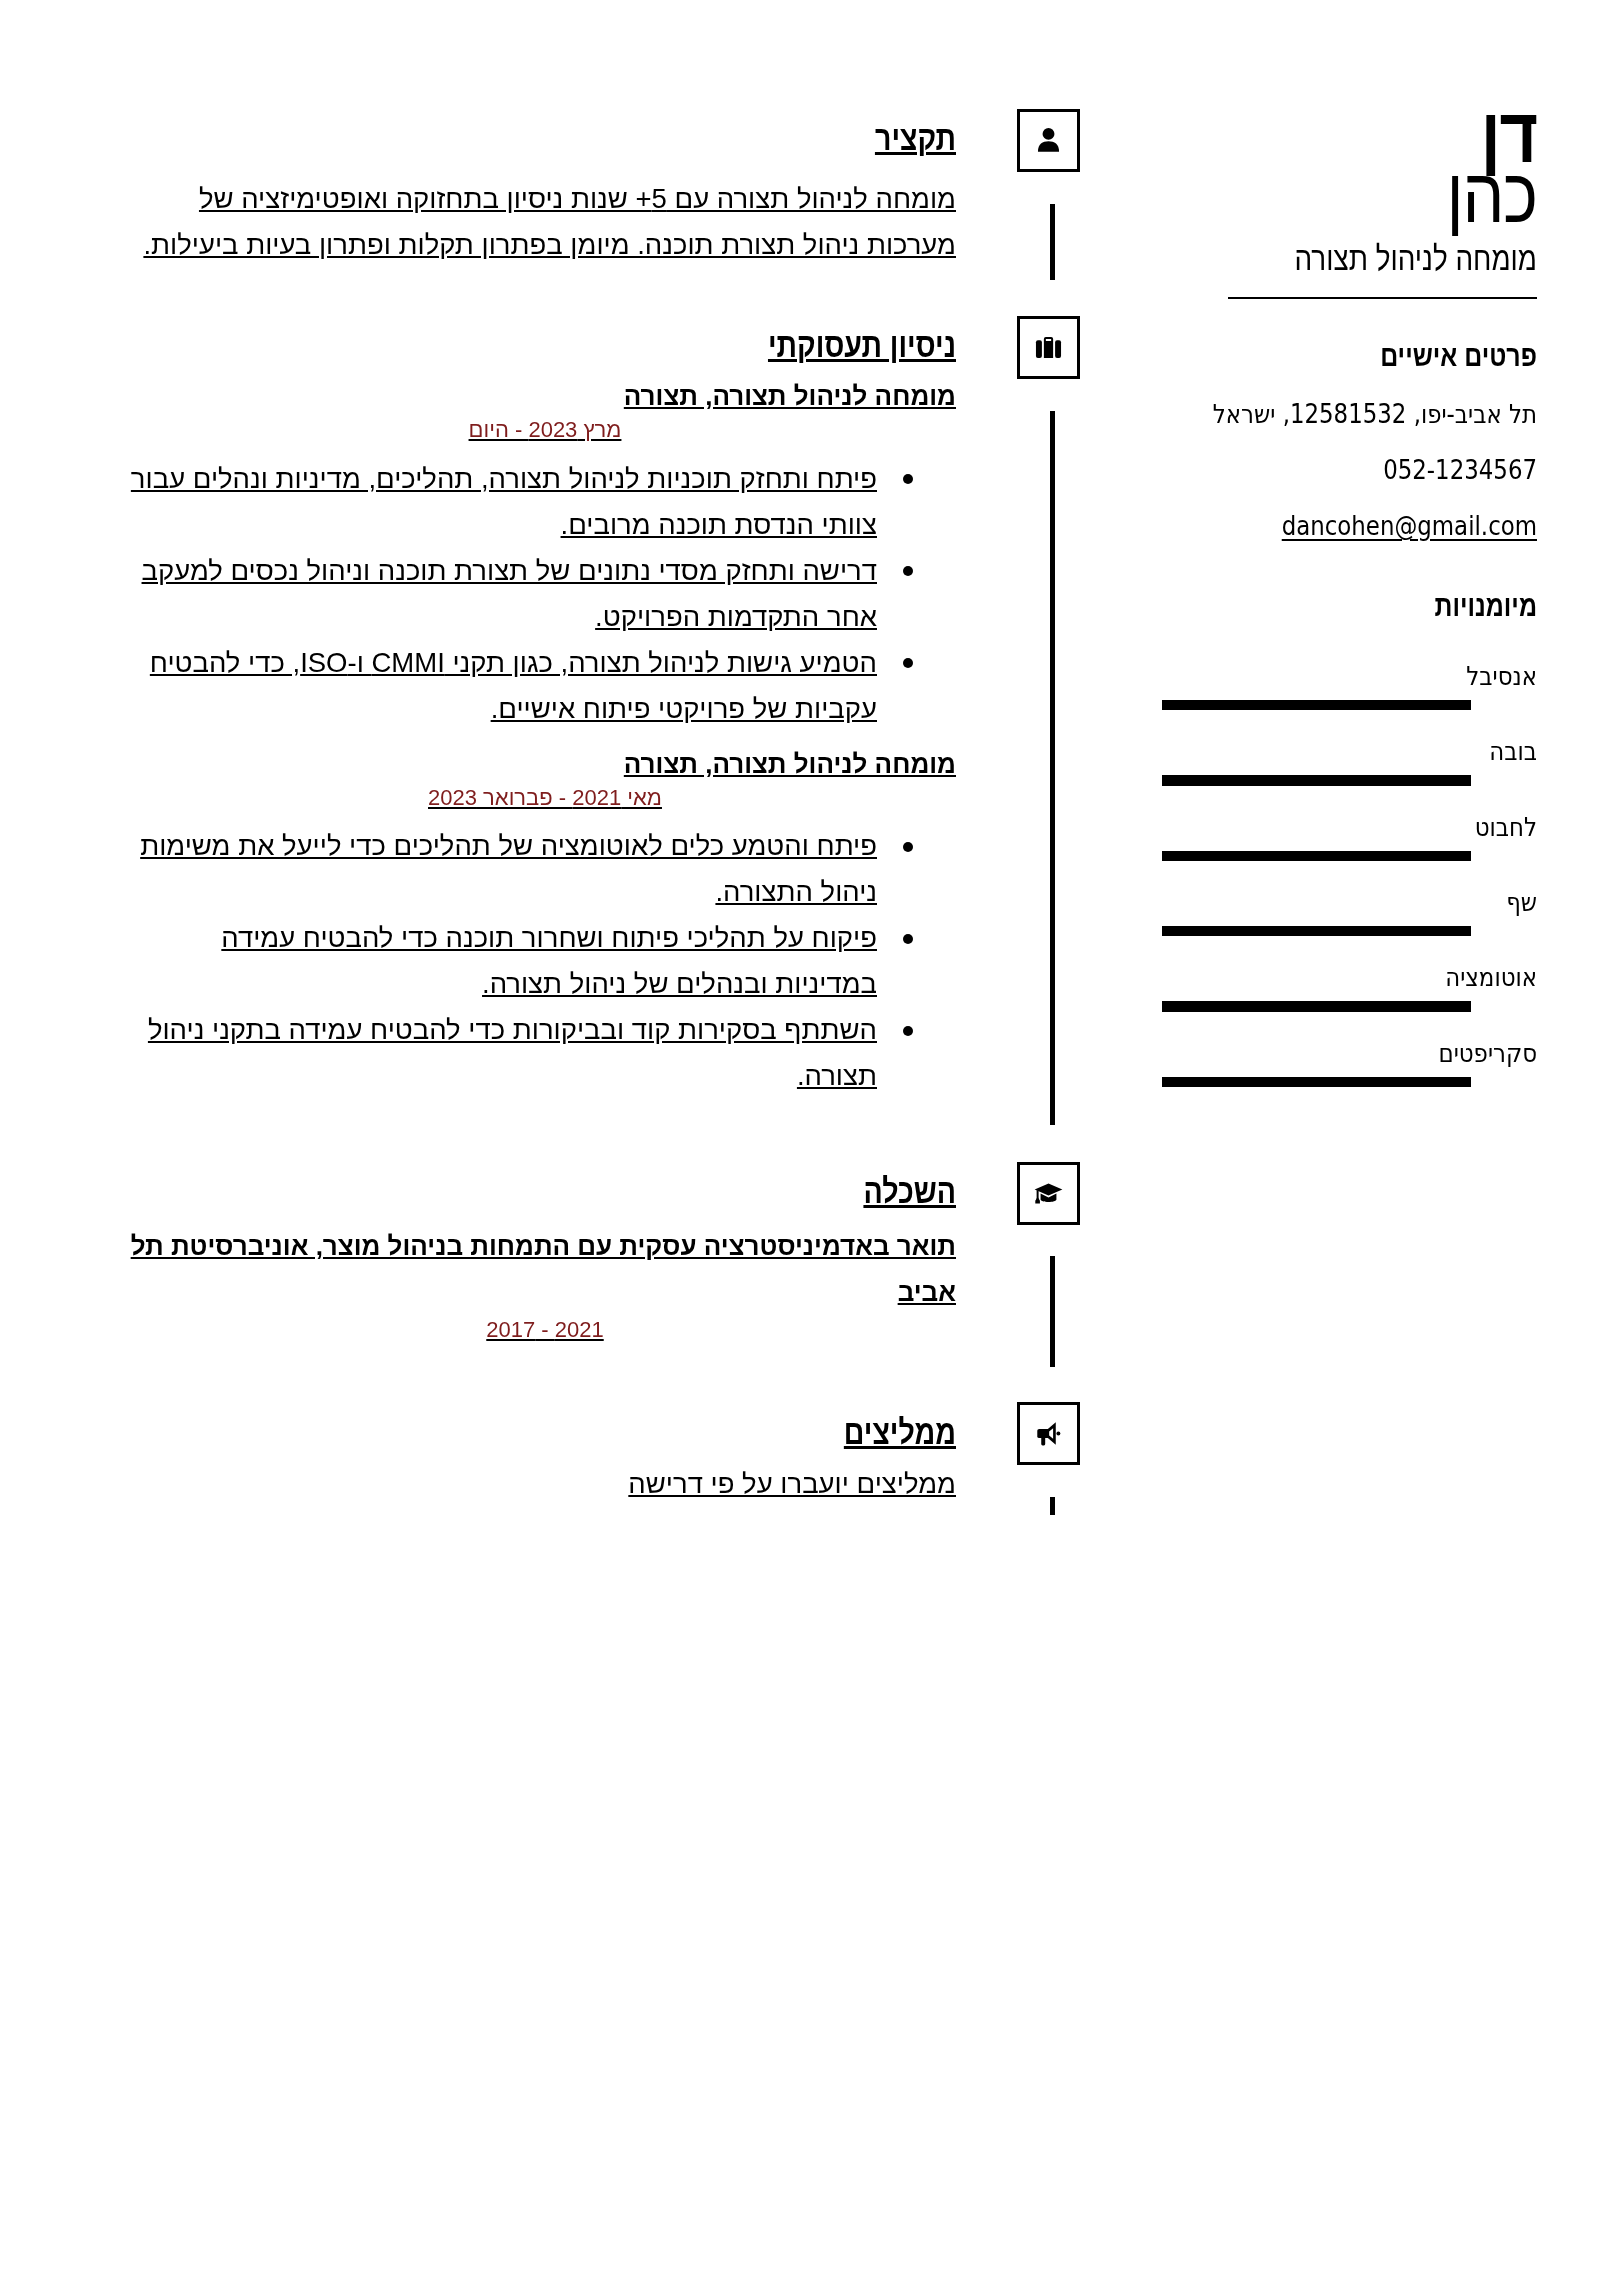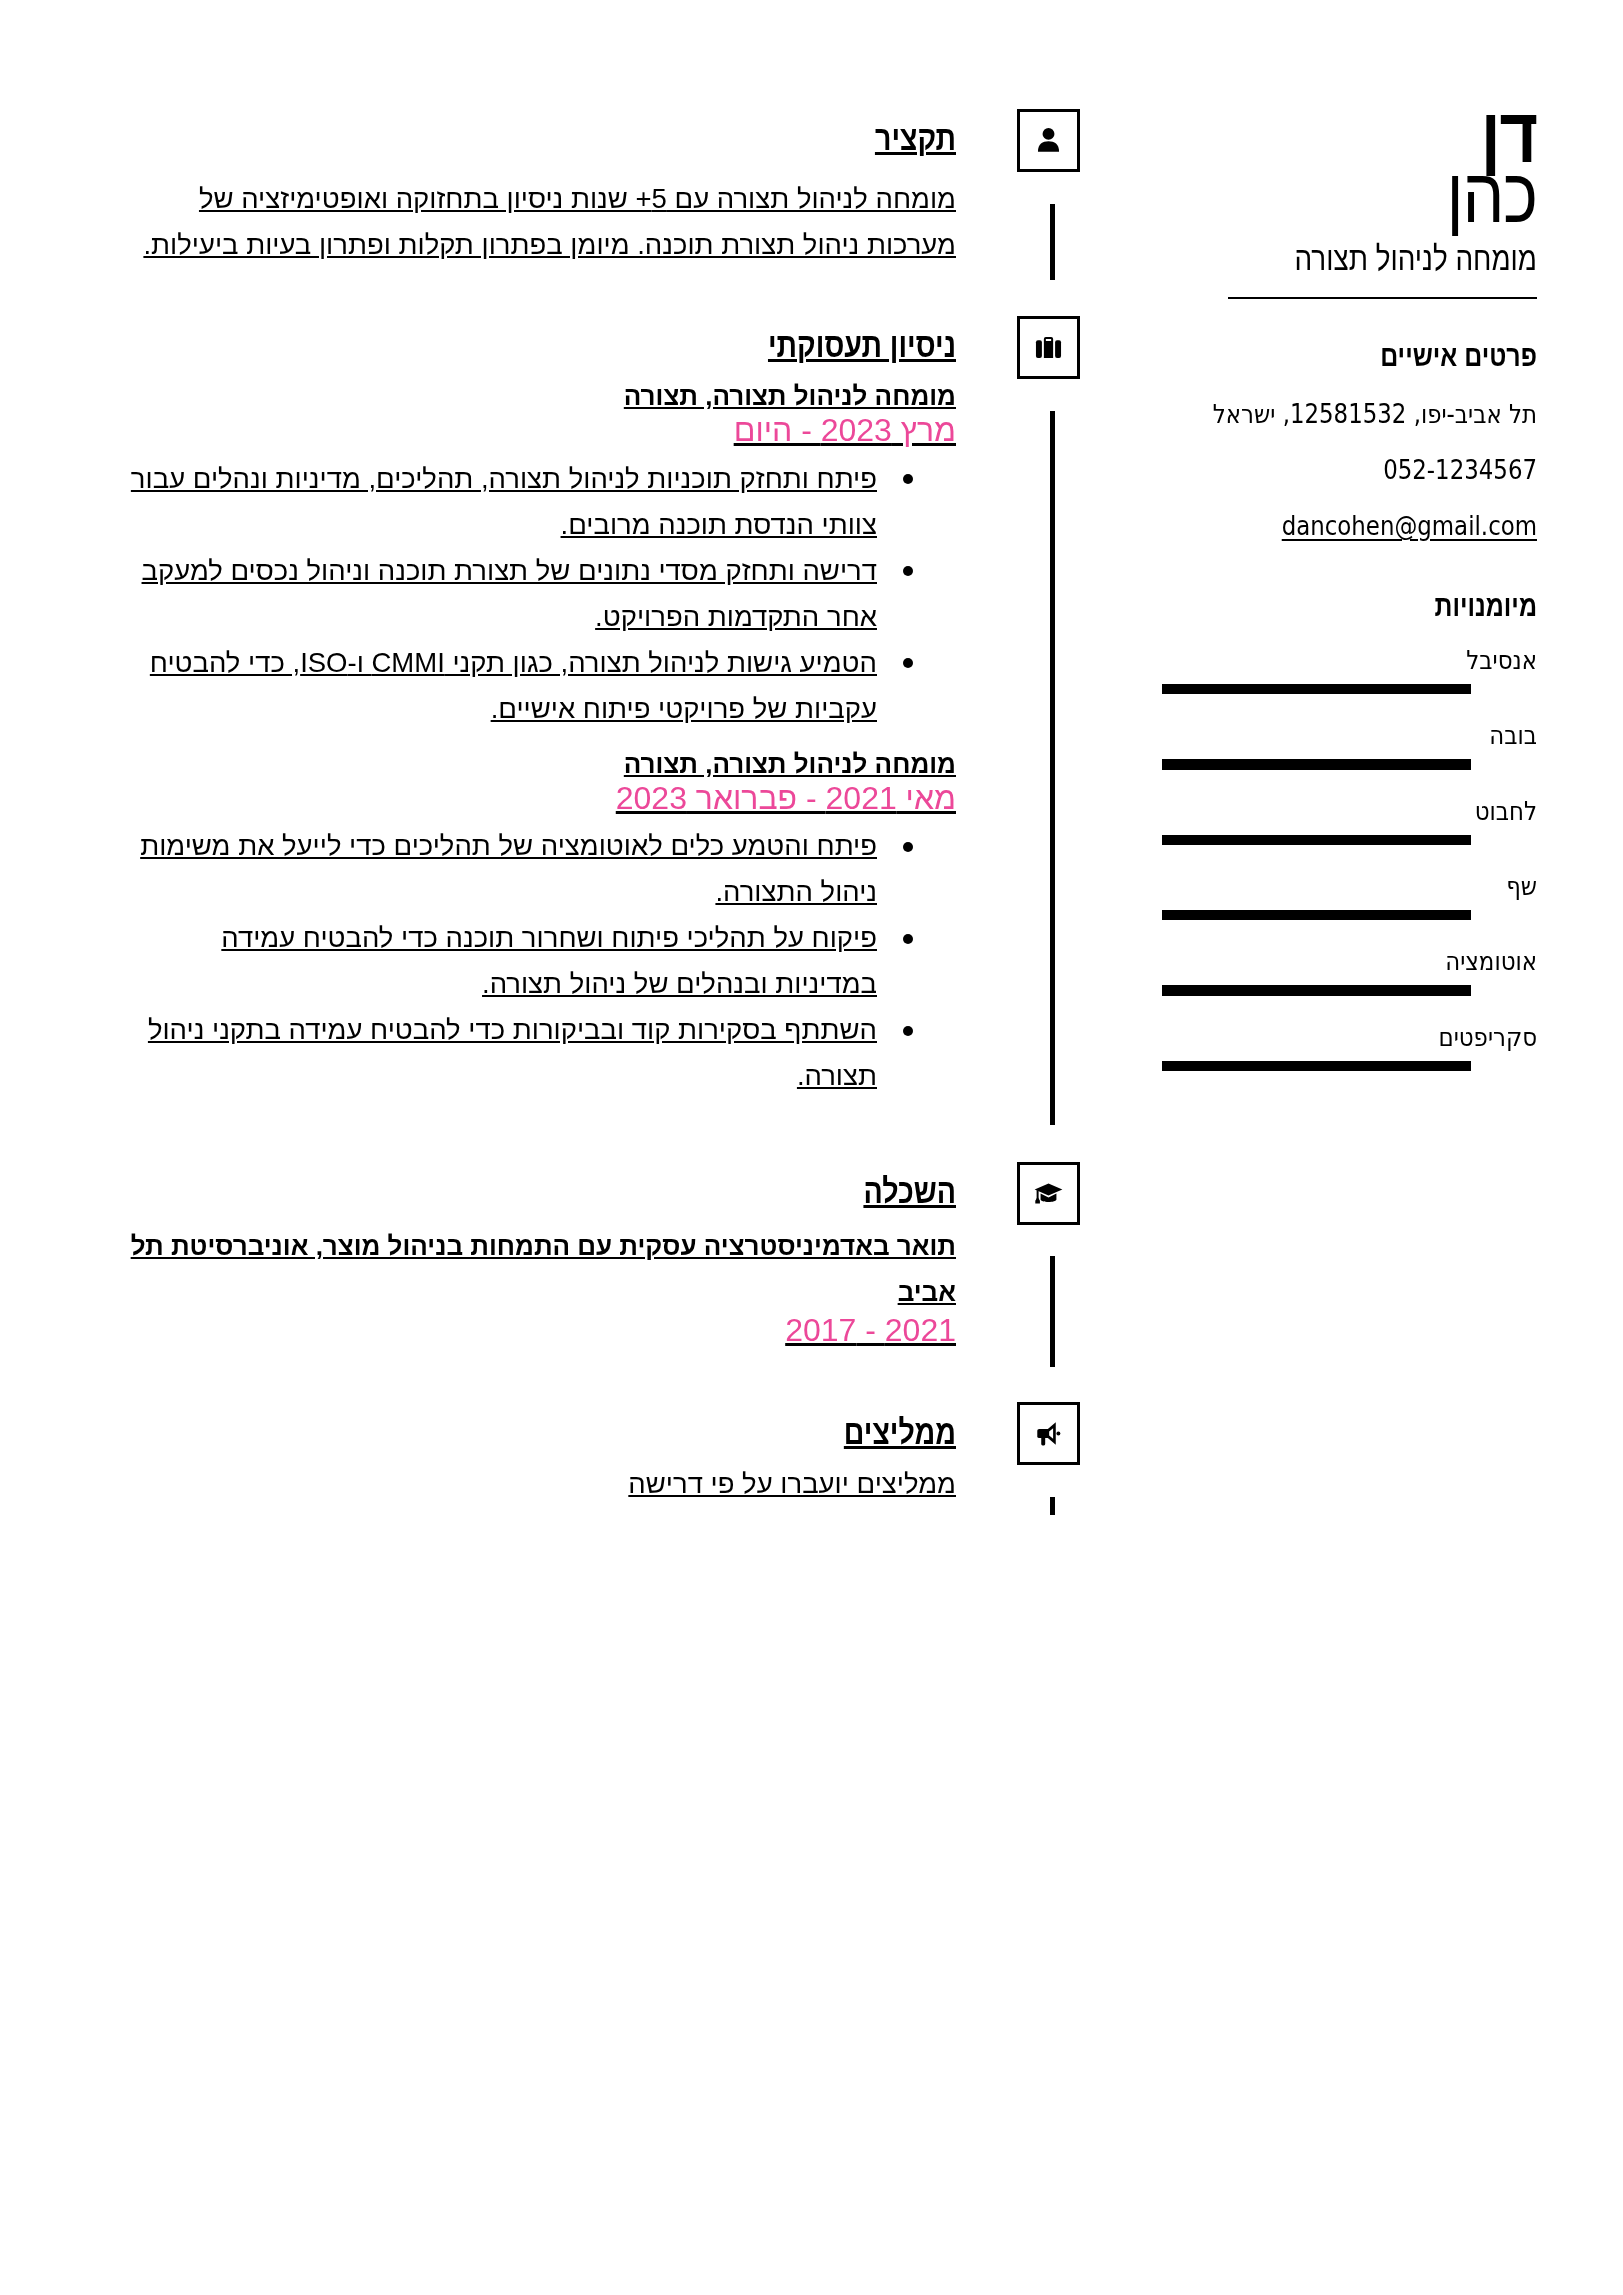--- a/index.html
+++ b/index.html
@@ -59,21 +59,21 @@
       margin-top: 21px;
       font-size: 26px;
       line-height: 35px;
       white-space: nowrap;
       transform: scaleX(0.88);
       transform-origin: right center;
     }
     .contact-line.first-line { margin-top: 23.6px; }
     .contact-line a { color: #000; text-decoration: underline; text-underline-offset: 3.9px; }
     .skills { margin-top: 46px; }
-    .skills-list { margin-top: 22px; list-style: none; }
+    .skills-list { margin-top: 38px; list-style: none; }
     .skill {
       margin-bottom: 26px;
       width: 375px;
     }
     .skill-label {
       display: block;
       font-size: 26px;
       line-height: 31px;
       white-space: nowrap;
       transform: scaleX(0.88);
@@ -132,24 +132,25 @@
       line-height: 46px;
       font-family: "Liberation Sans", sans-serif;
     }
     .entry-title {
       font-size: 26px;
       font-weight: 700;
       line-height: 37px;
       font-family: "Liberation Sans", sans-serif;
     }
     .entry-date {
-      font-size: 32px;
+      font-size: 22px;
       line-height: 30px;
-      color: #ec4899;
-      font-family: "Liberation Sans", sans-serif;
+      color: #7f1d1d;
+      font-family: "Liberation Sans", sans-serif;
+      text-align: center;
     }
     .bullets {
       list-style: none;
       margin-top: 10.5px;
     }
     .bullets li {
       position: relative;
       padding-right: 79px;
       font-size: 27.5px;
       line-height: 46px;

